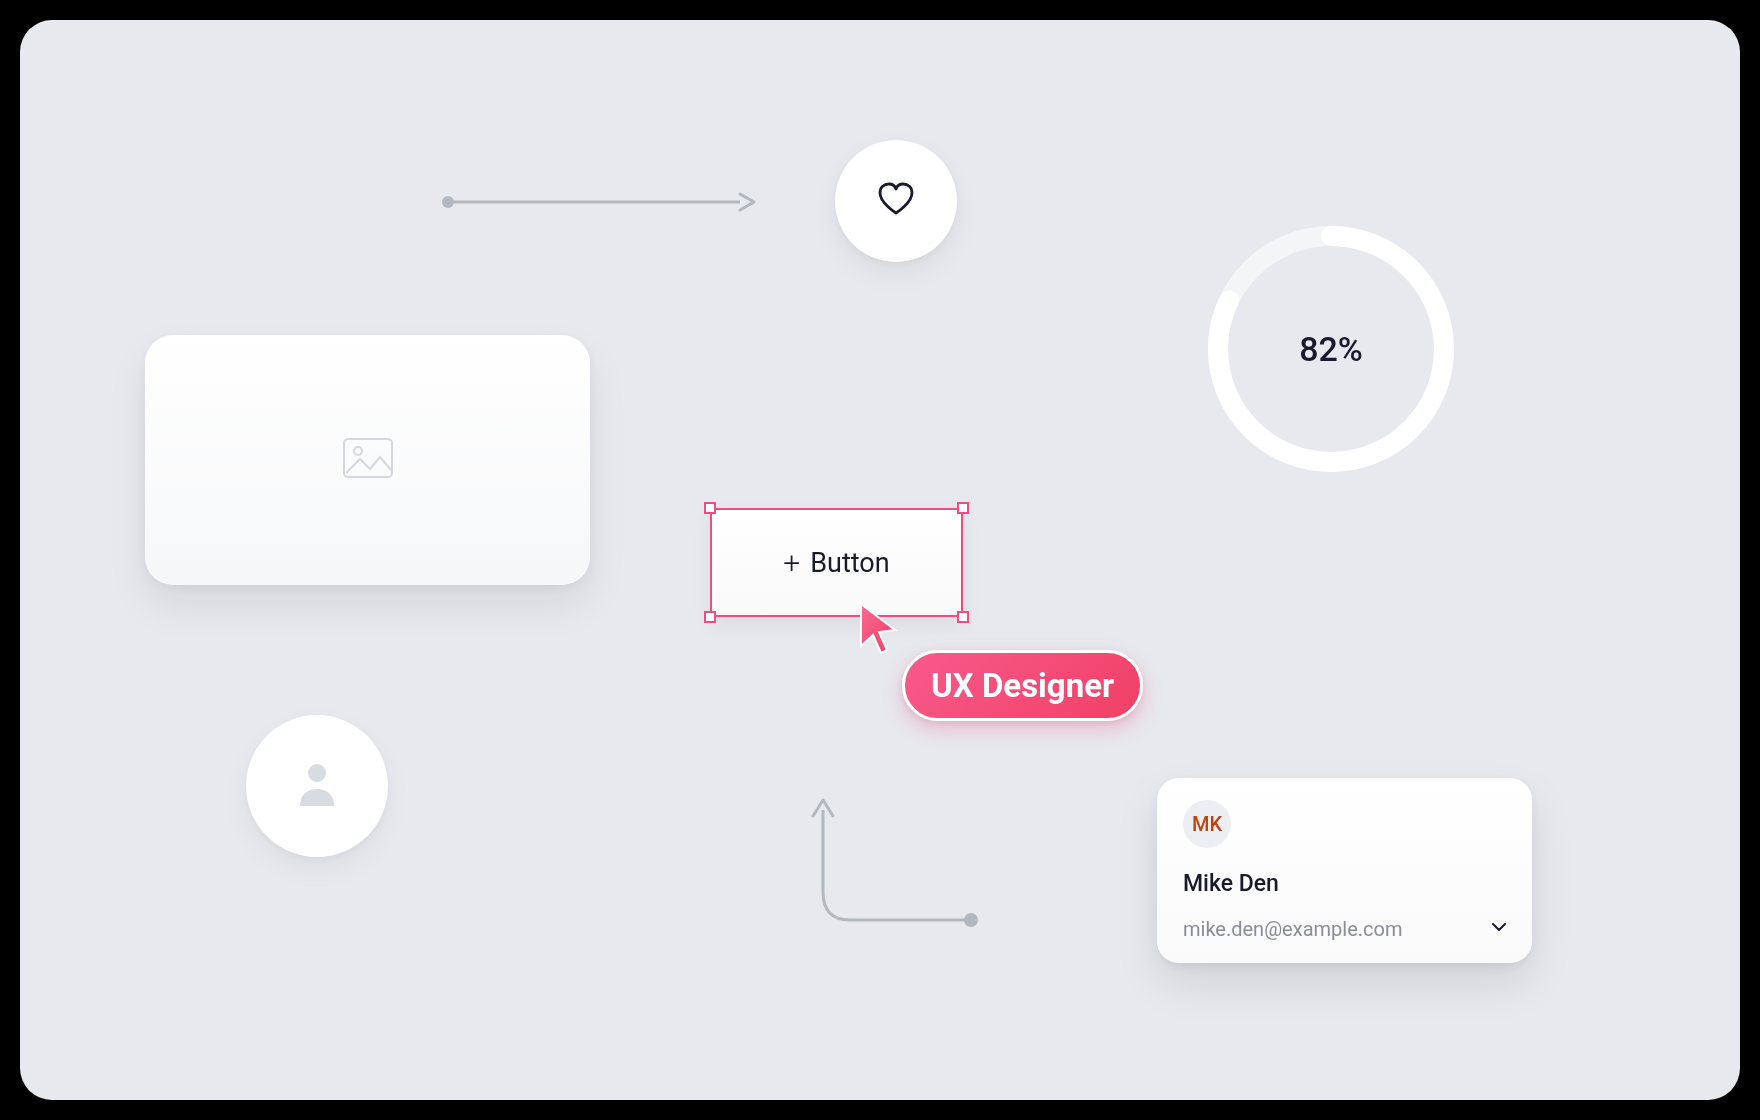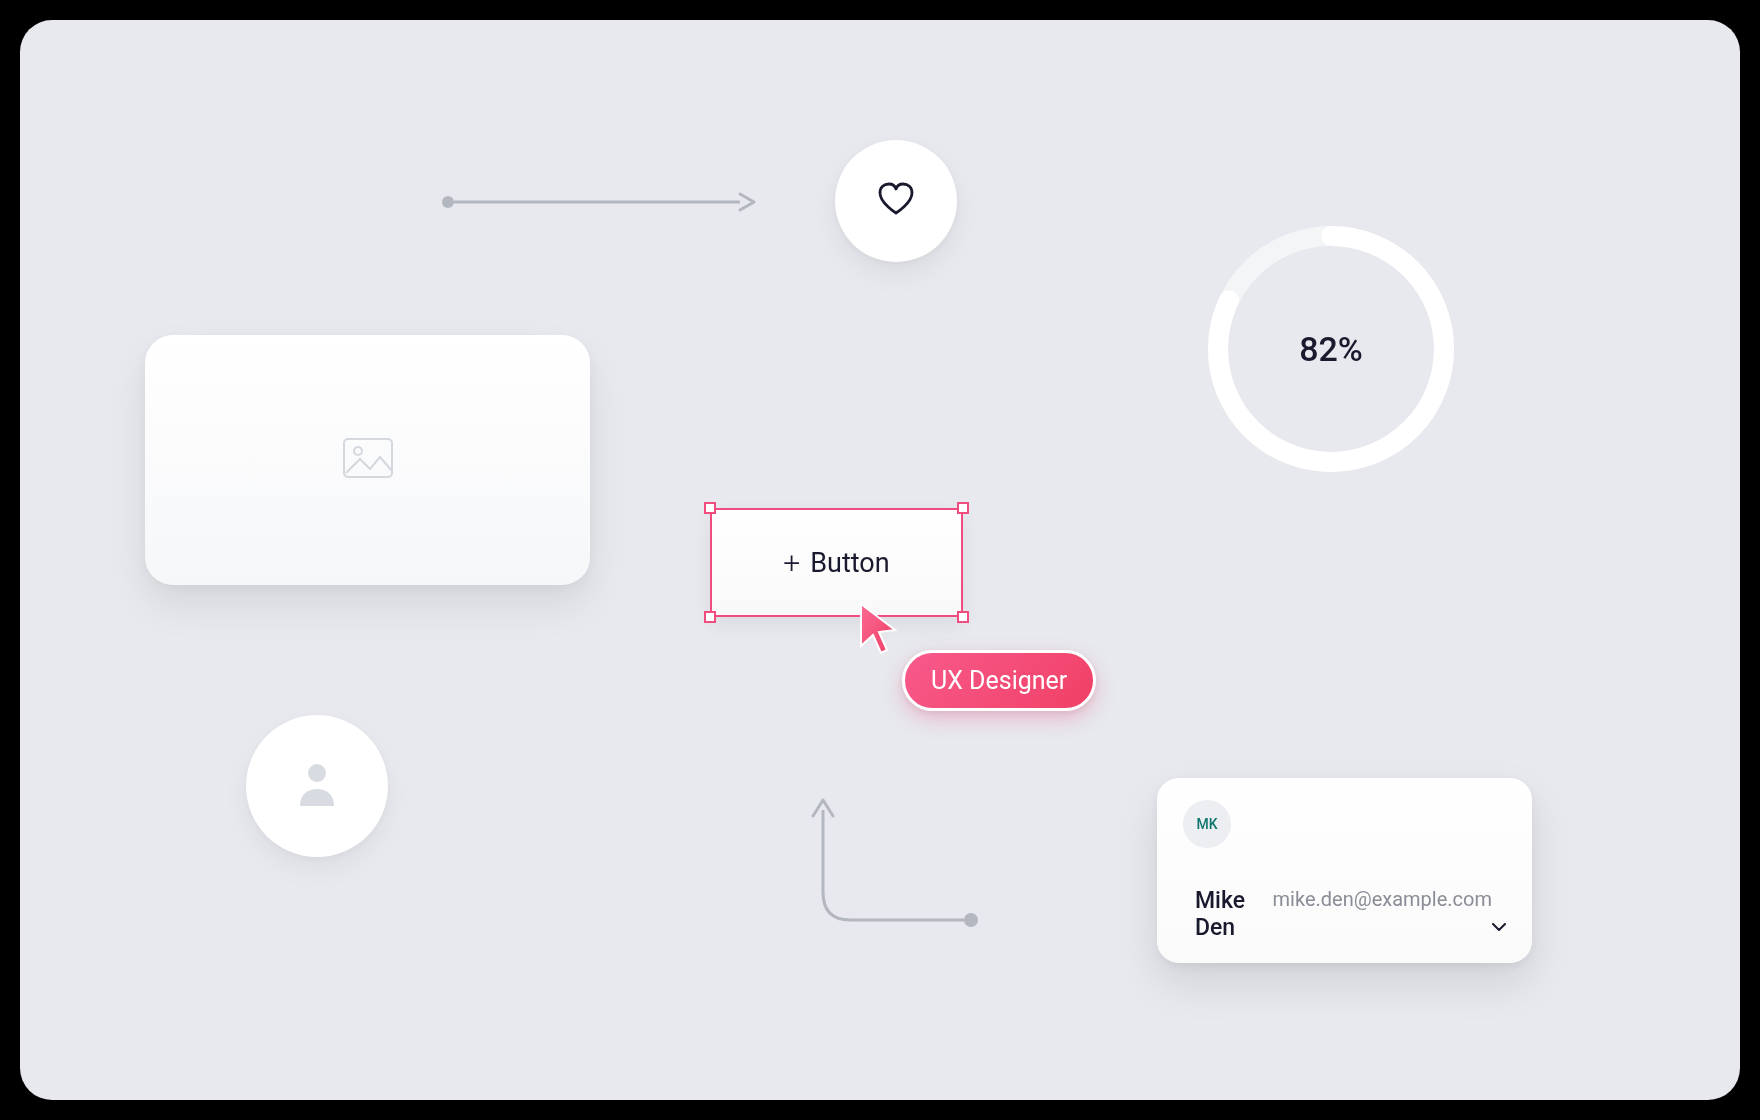--- a/index.html
+++ b/index.html
@@ -150,22 +150,22 @@
       height: 54px;
     }
 
     
     .cursor-label {
       position: absolute;
       left: 882px;
       top: 630px;
       background: linear-gradient(135deg, #f85a8c 0%, #f04065 100%);
       color: #fff;
-      font-size: 25px;
-      font-weight: 400;
+      font-size: 33px;
+      font-weight: 700;
       padding: 13px 26px;
       border-radius: 40px;
       border: 3px solid #fff;
       box-shadow: 0 8px 20px rgba(240,76,126,0.3), 0 2px 6px rgba(0,0,0,0.08);
     }
 
     
     .avatar-circle {
       position: absolute;
       left: 226px;
@@ -216,35 +216,34 @@
       align-items: flex-start;
     }
     .user-avatar {
       width: 48px;
       height: 48px;
       border-radius: 50%;
       background: #eceef1;
       display: flex;
       align-items: center;
       justify-content: center;
-      font-size: 14px;
+      font-size: 20px;
       font-weight: 500;
-      color: #0f766e;
+      color: #c2410c;
     }
     .user-card-bottom {
       margin-top: auto;
       display: flex;
       align-items: flex-end;
       justify-content: space-between;
     }
     .user-info {
       display: flex;
-      flex-direction: row;
-      gap: 12px;
-      margin-left: 12px;
+      flex-direction: column;
+      gap: 20px;
     }
     .user-name {
       font-size: 23px;
       font-weight: 500;
       color: #1a1a2e;
     }
     .user-email {
       font-size: 20px;
       color: #8a8d96;
     }

